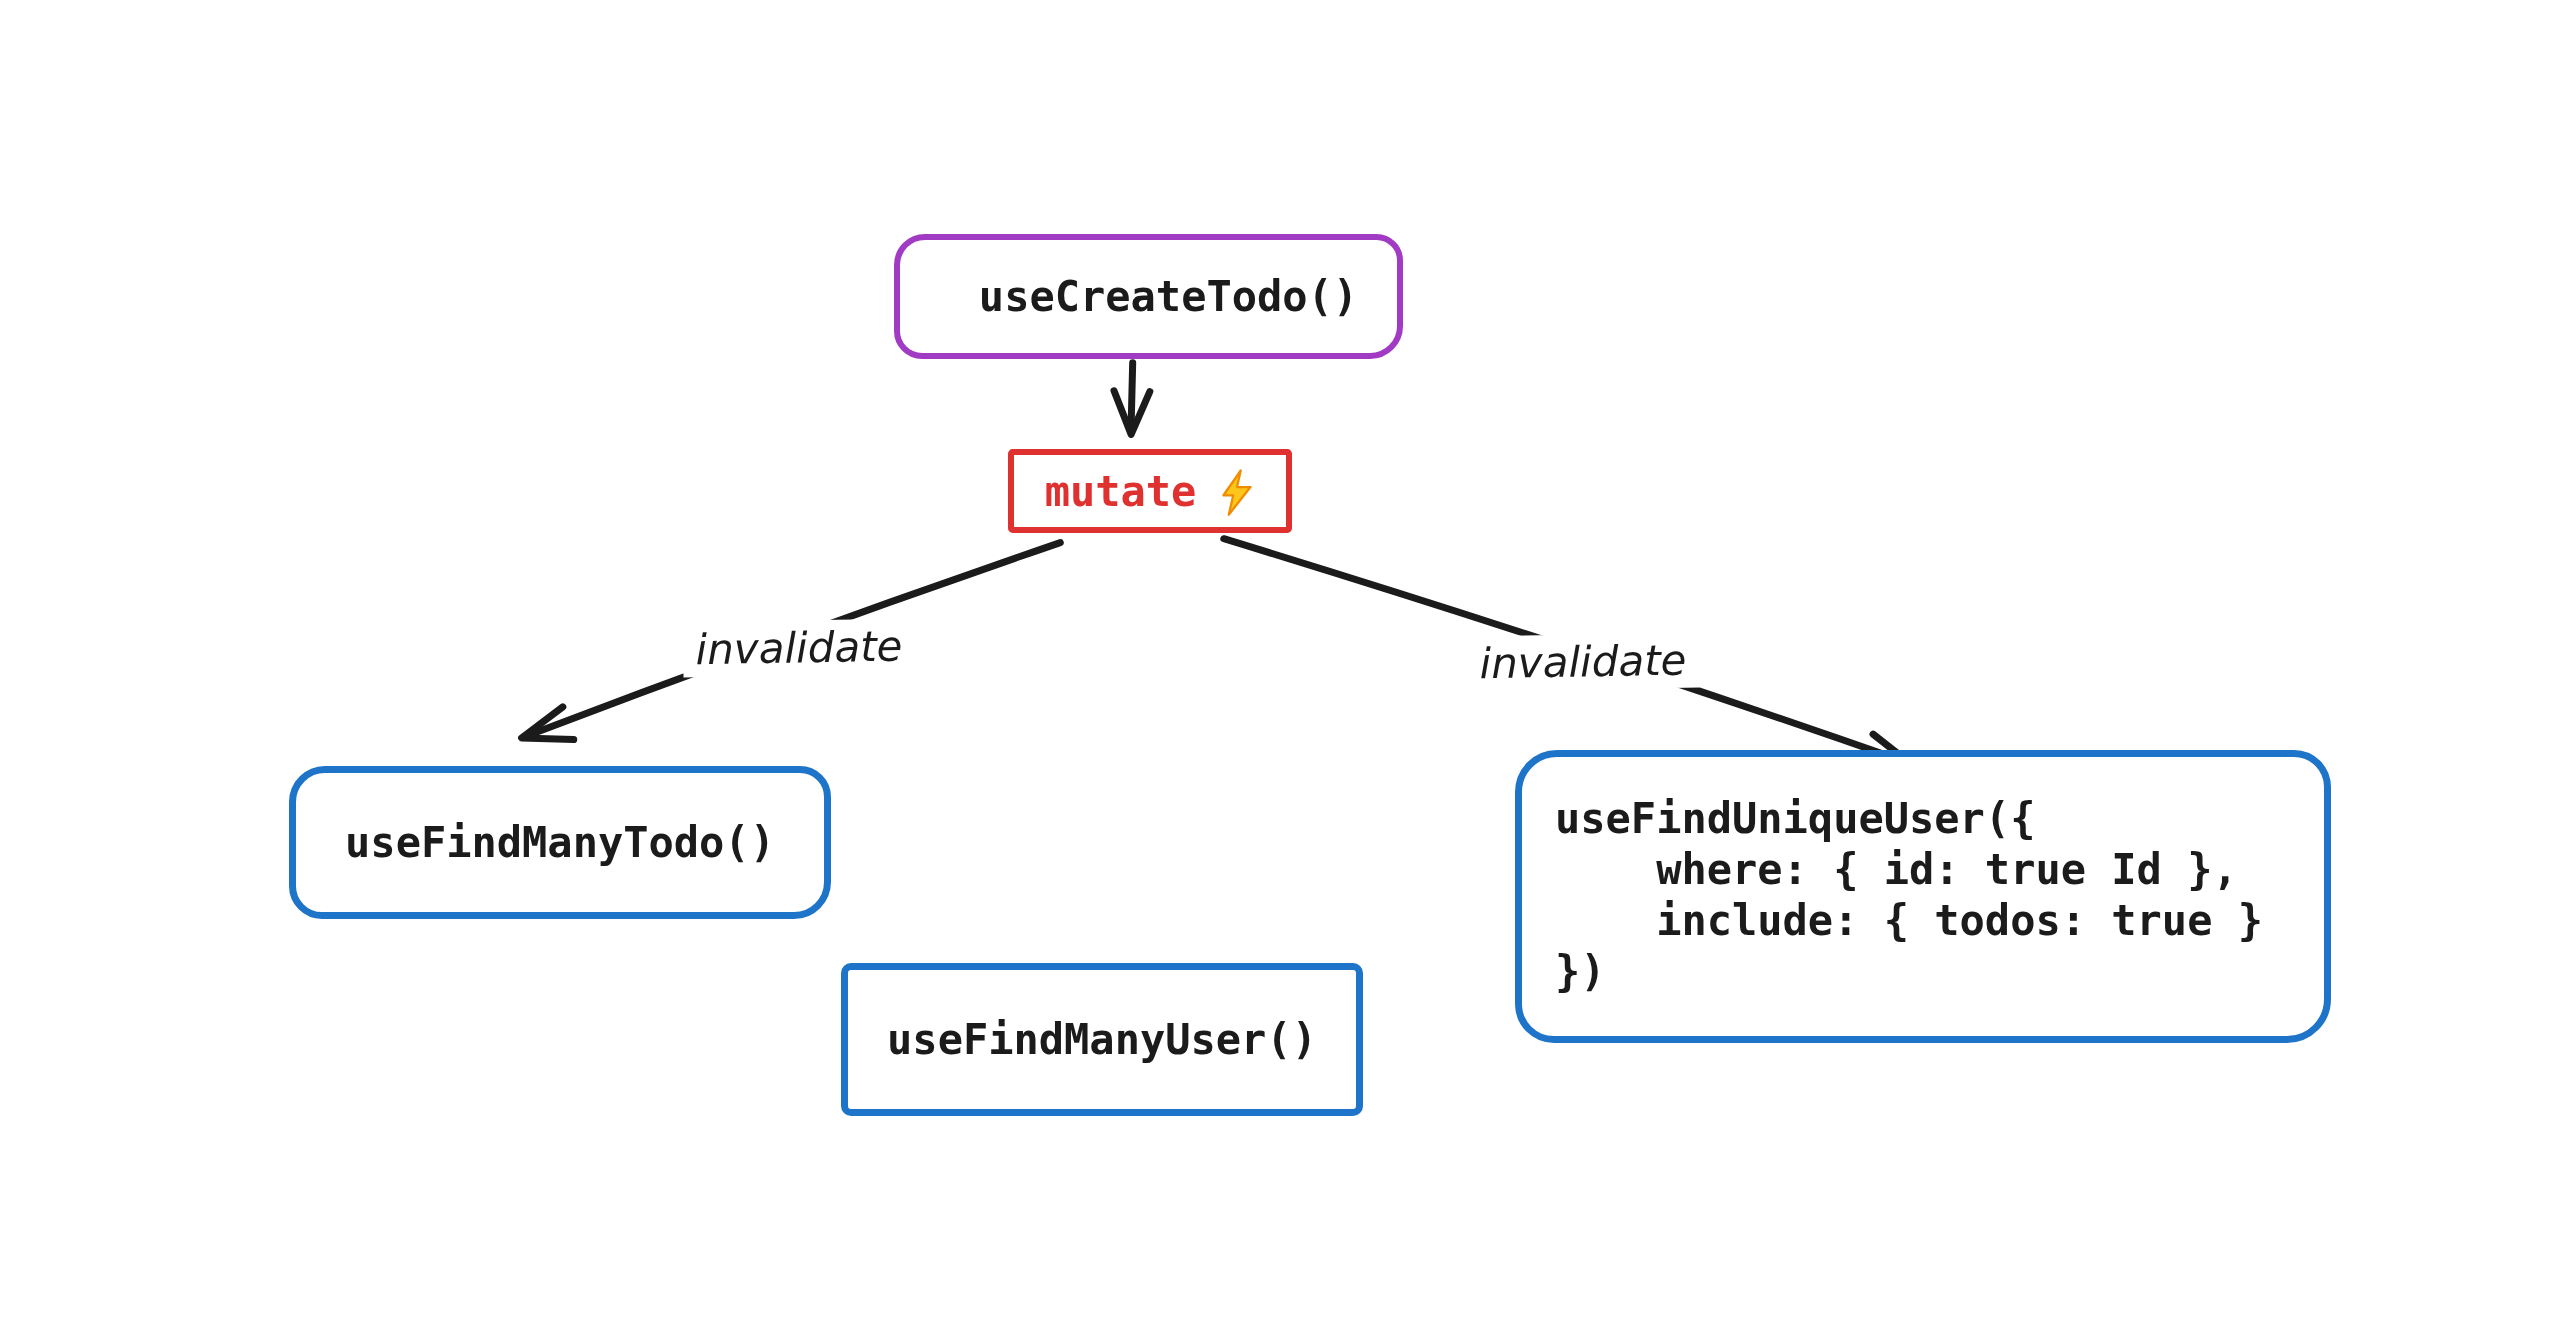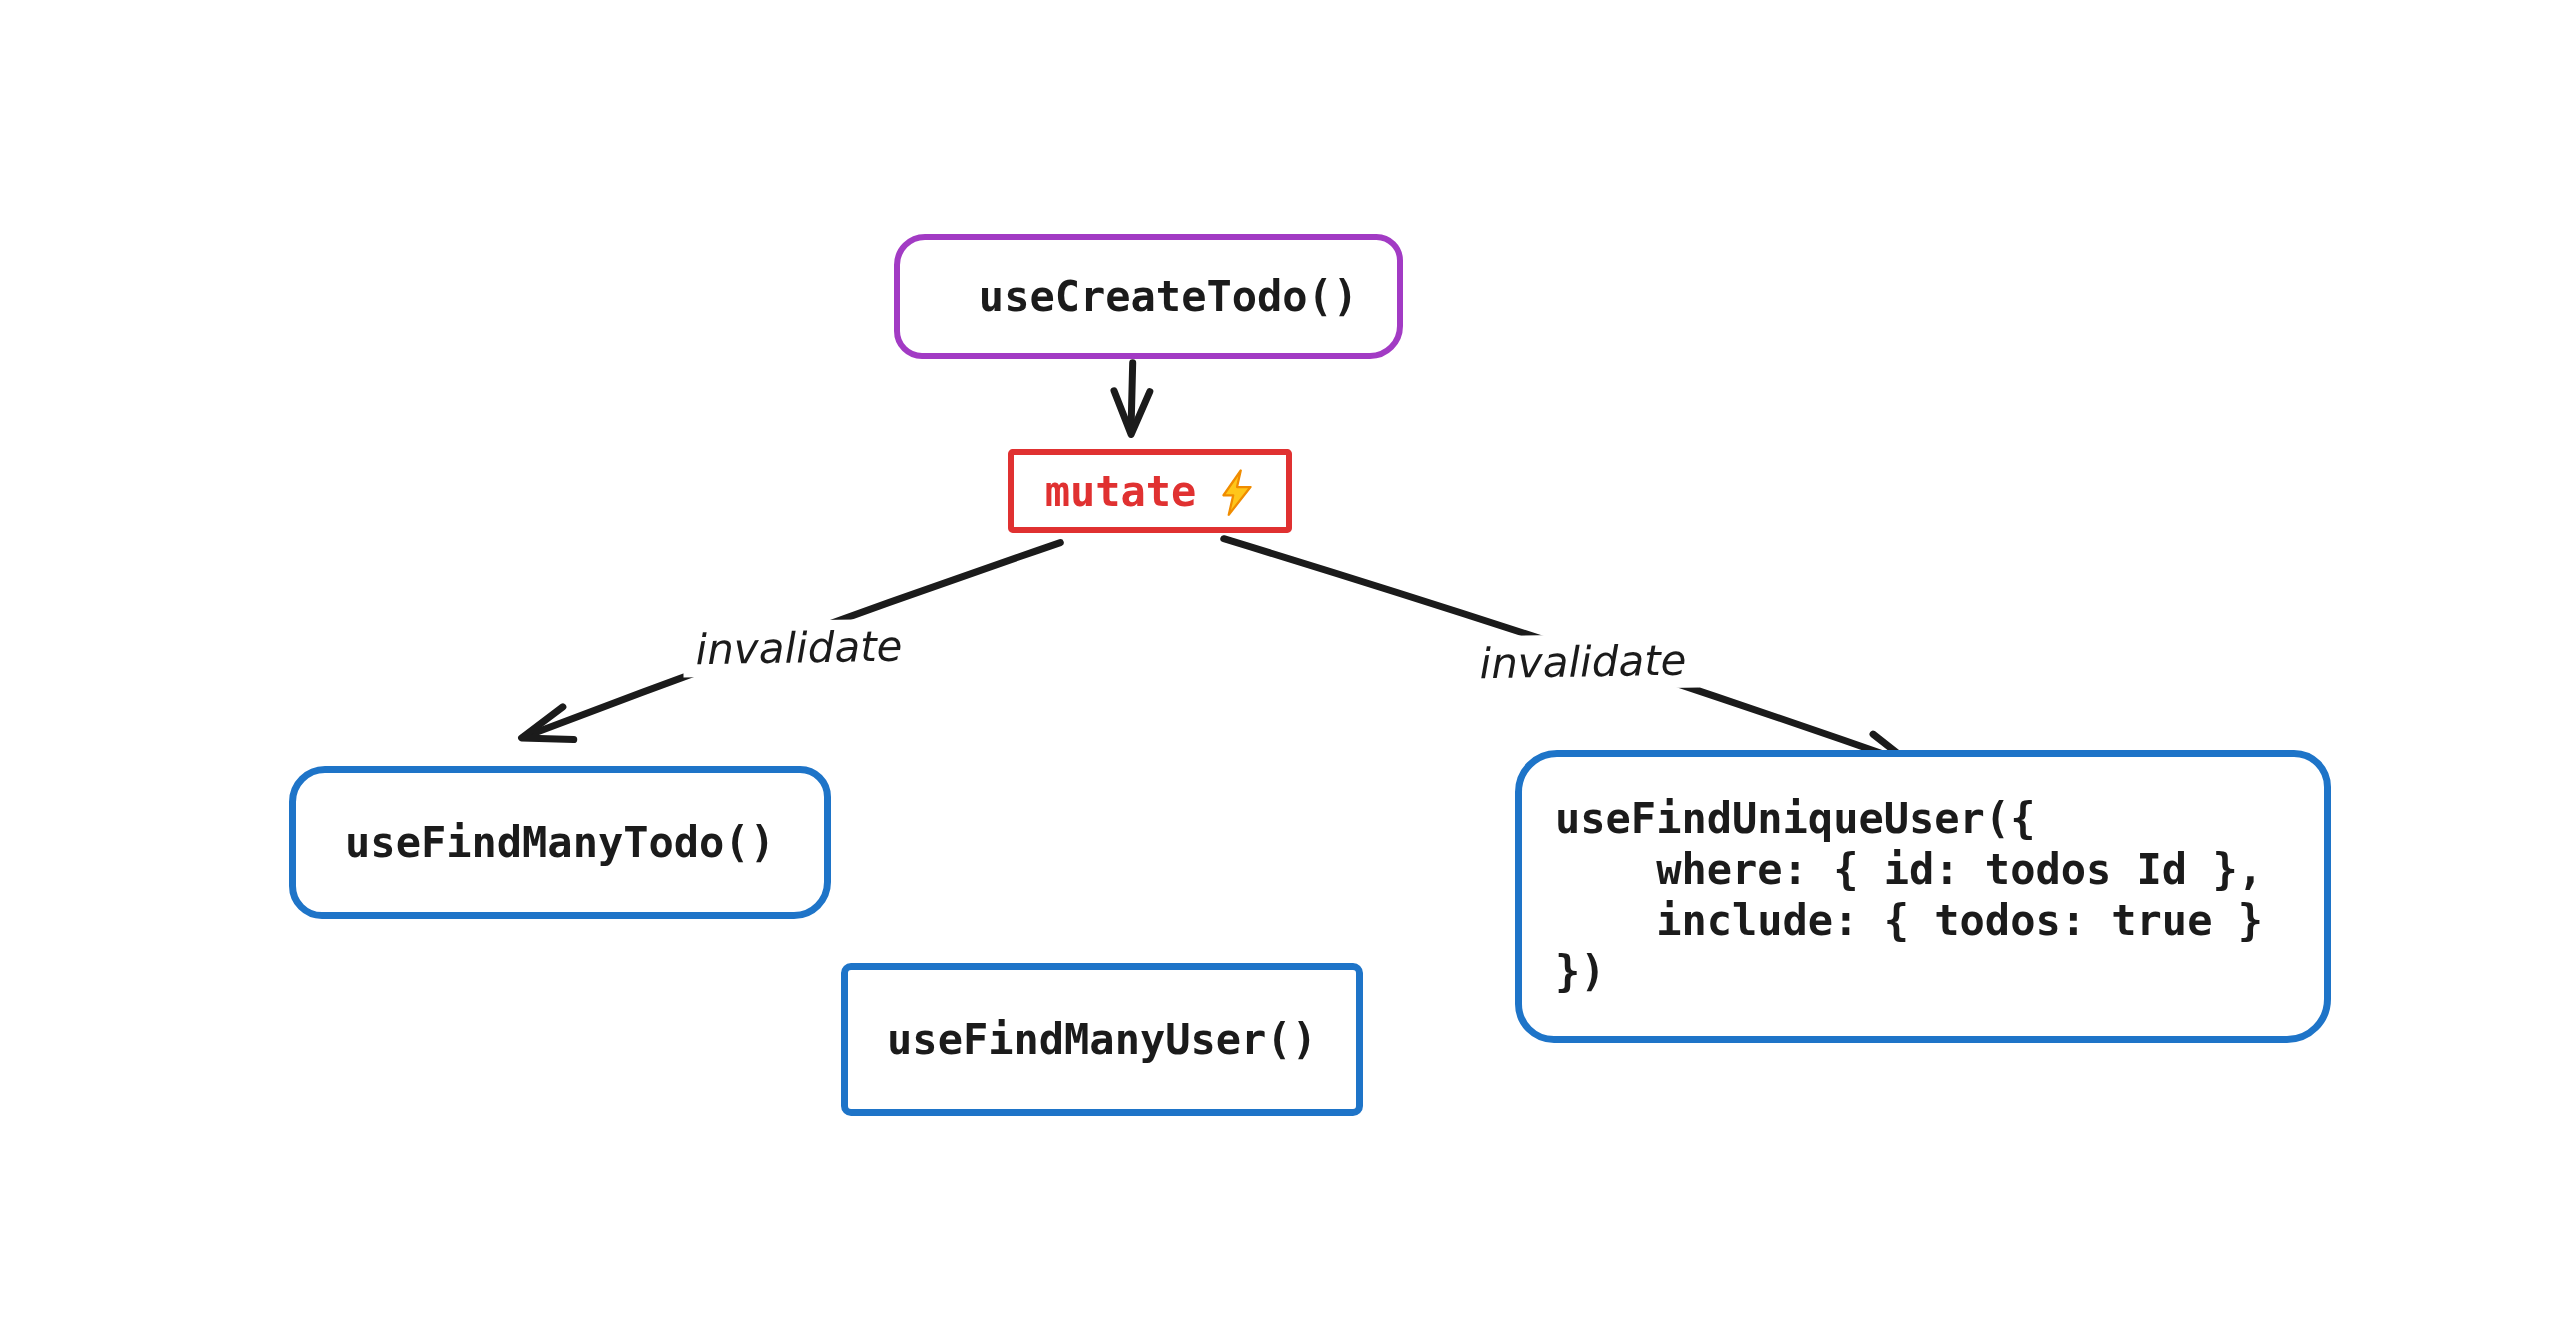--- a/index.html
+++ b/index.html
@@ -99,17 +99,17 @@
 <div class="node node-blue-small node-left">
   <span class="code">useFindManyTodo()</span>
 </div>
 
 <div class="node node-blue-small node-mid">
   <span class="code">useFindManyUser()</span>
 </div>
 
 <div class="node node-big">
   <span class="codeline">useFindUniqueUser({</span>
-  <span class="codeline">    where: { id: todos Id },</span>
+  <span class="codeline">    where: { id: true Id },</span>
   <span class="codeline">    include: { todos: true }</span>
   <span class="codeline">})</span>
 </div>
 
 
 </body></html>

